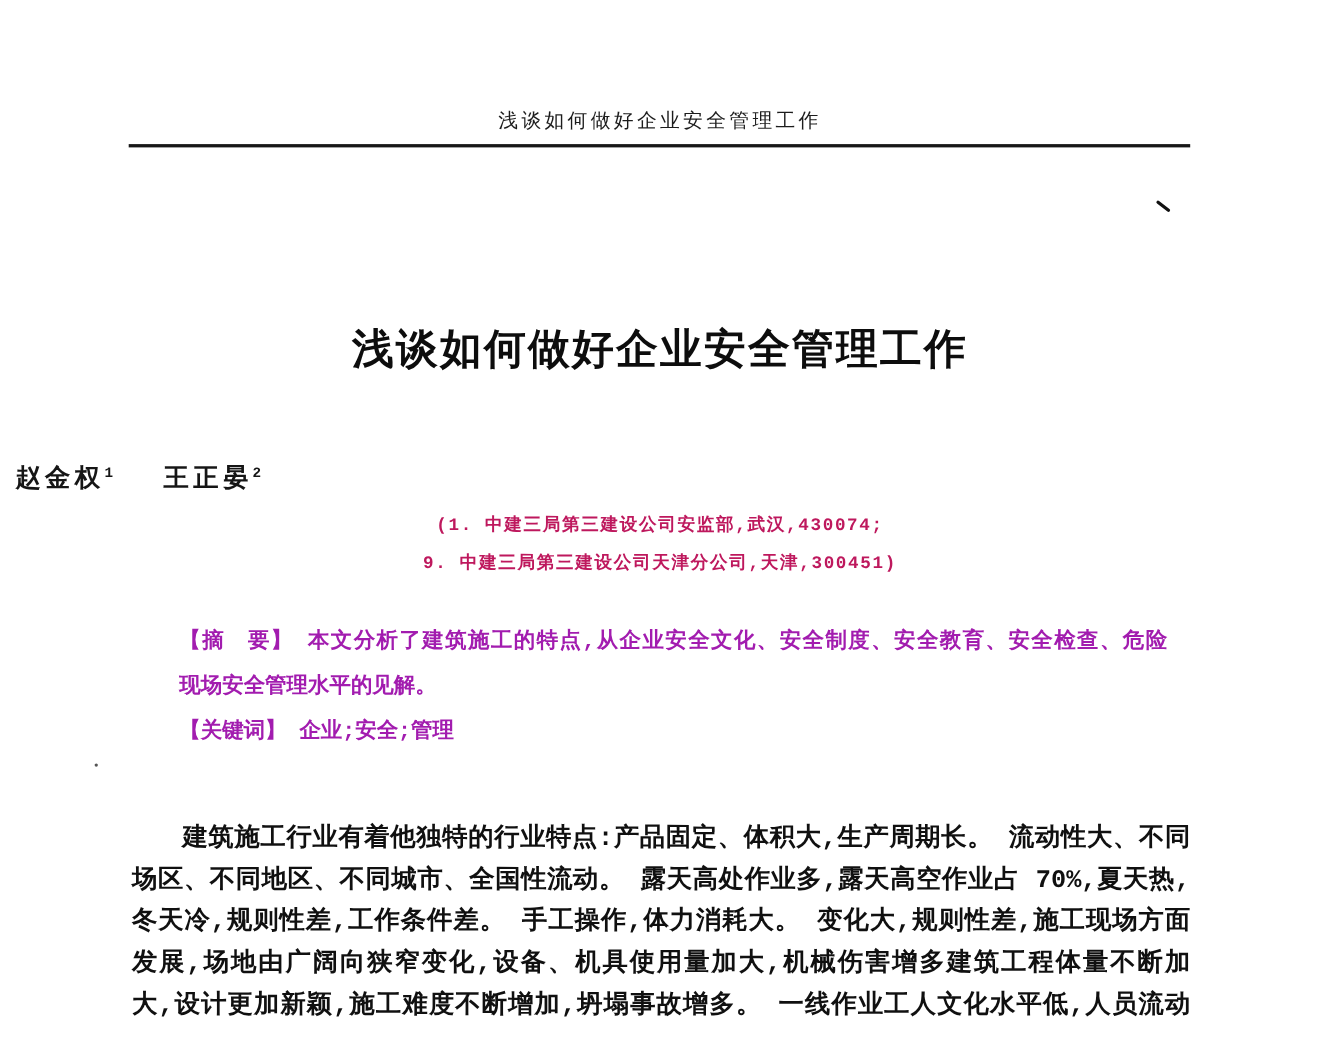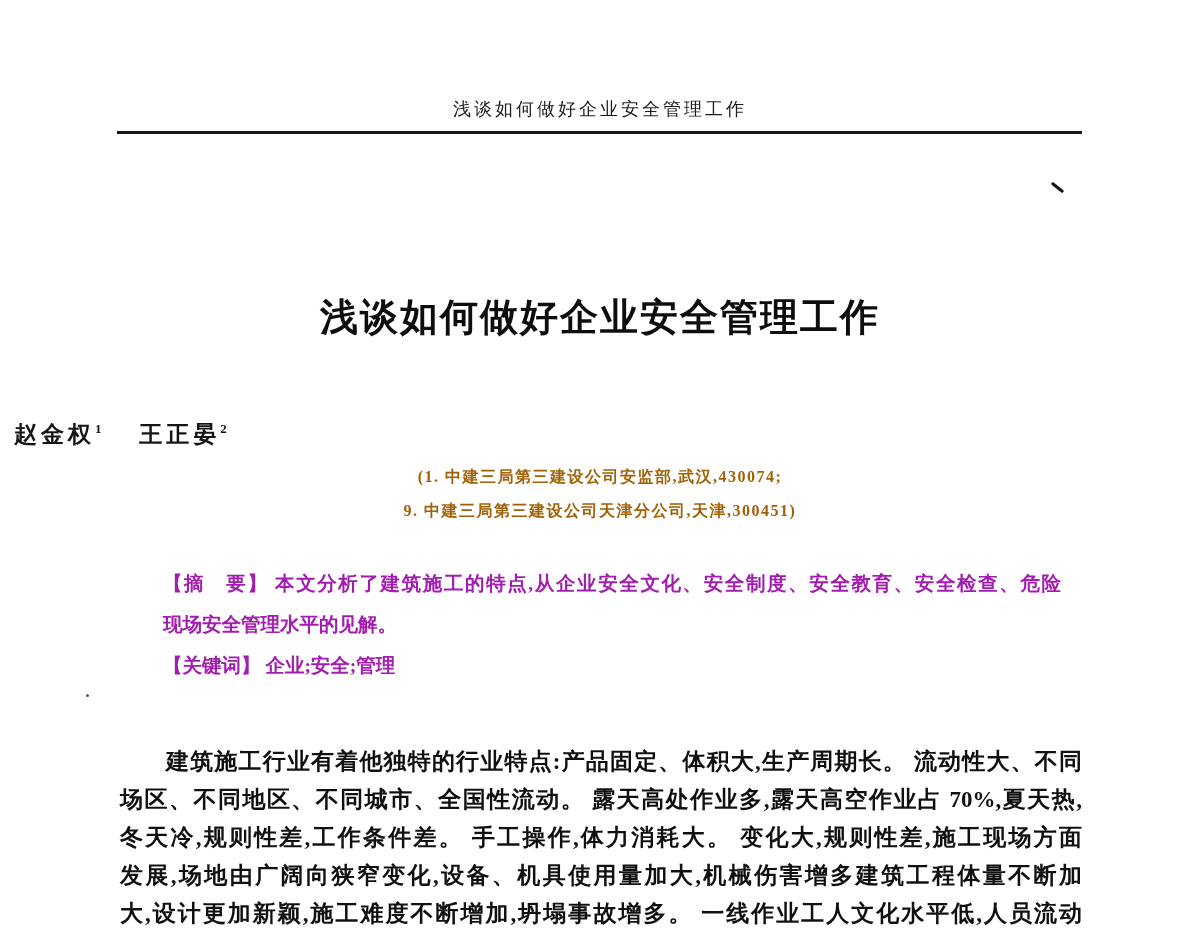--- a/index.html
+++ b/index.html
@@ -4,21 +4,21 @@
 <style>
   * { margin:0; padding:0; box-sizing:border-box; }
   html,body { background:#9a9a9a; }
   .page {
     position:relative;
     width:1200px; height:952px;
     margin:0 auto;
     background:#ffffff;
     overflow:hidden;
     color:#151515;
-    font-family:Liberation Serif, serif;
+    font-family:Liberation Mono, monospace;
   }
   .running-header {
     position:absolute; top:97px; left:0; width:100%;
     text-align:center;
     font-size:18px; letter-spacing:3px; font-weight:500;
     color:#1c1c1c;
   }
   .header-rule {
     position:absolute; top:131px; left:117px;
     width:965px; height:3px;
@@ -45,21 +45,21 @@
     position:absolute; top:419px; left:0; width:100%;
     text-align:left;
     font-size:23px; font-weight:600; letter-spacing:4px;
   }
   .authors .author { margin:0 14px; }
   .authors sup { font-size:13px; letter-spacing:0; font-weight:600; }
   .affil-1, .affil-2 {
     position:absolute; left:0; width:100%;
     text-align:center;
     font-size:16px; font-weight:600; letter-spacing:1.5px;
-    color:#a16207;
+    color:#be185d;
   }
   .affil-1 { top:467px; }
   .affil-2 { top:501px; }
   .abstract-block {
     position:absolute; top:563px; left:163px; width:898px;
     font-size:19.5px; font-weight:600;
     line-height:41px;
     color:#a21caf;
   }
   .body-block {

